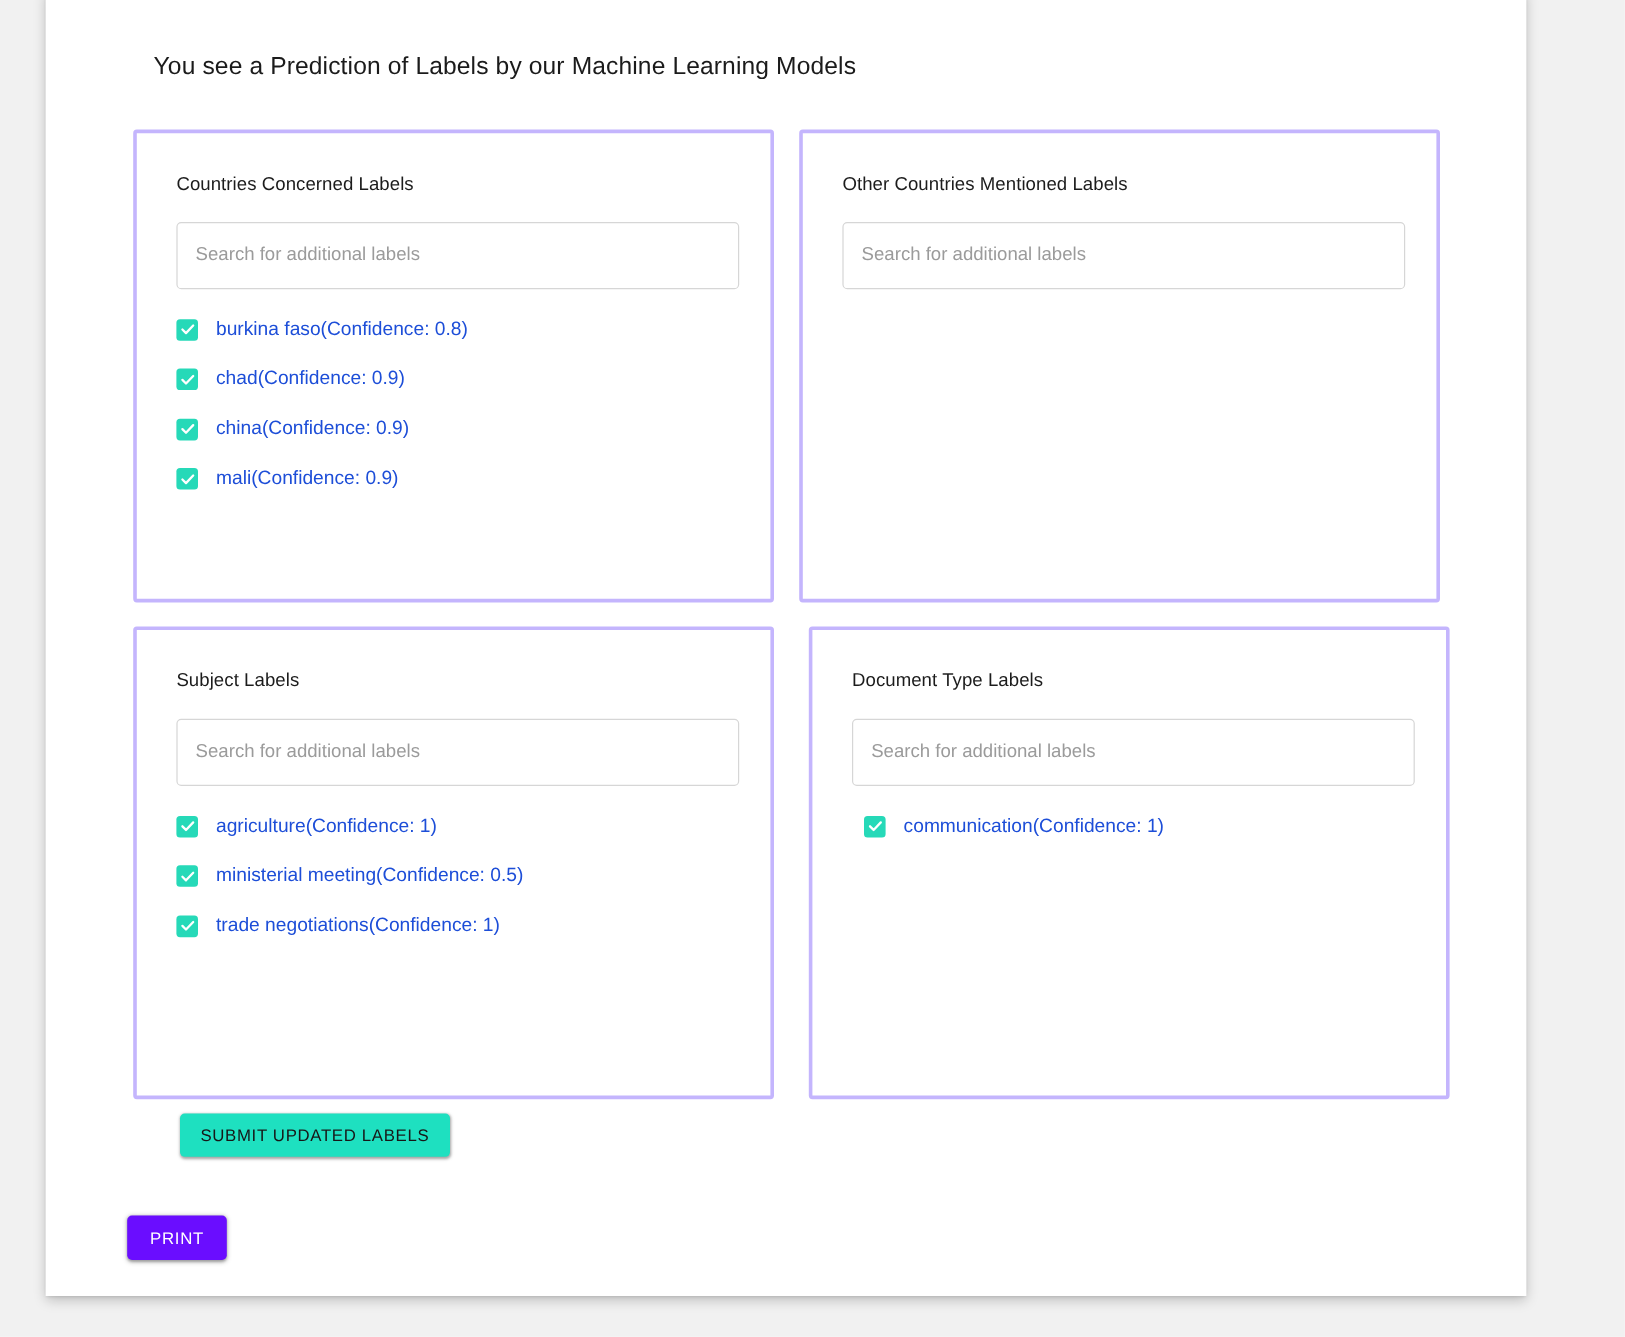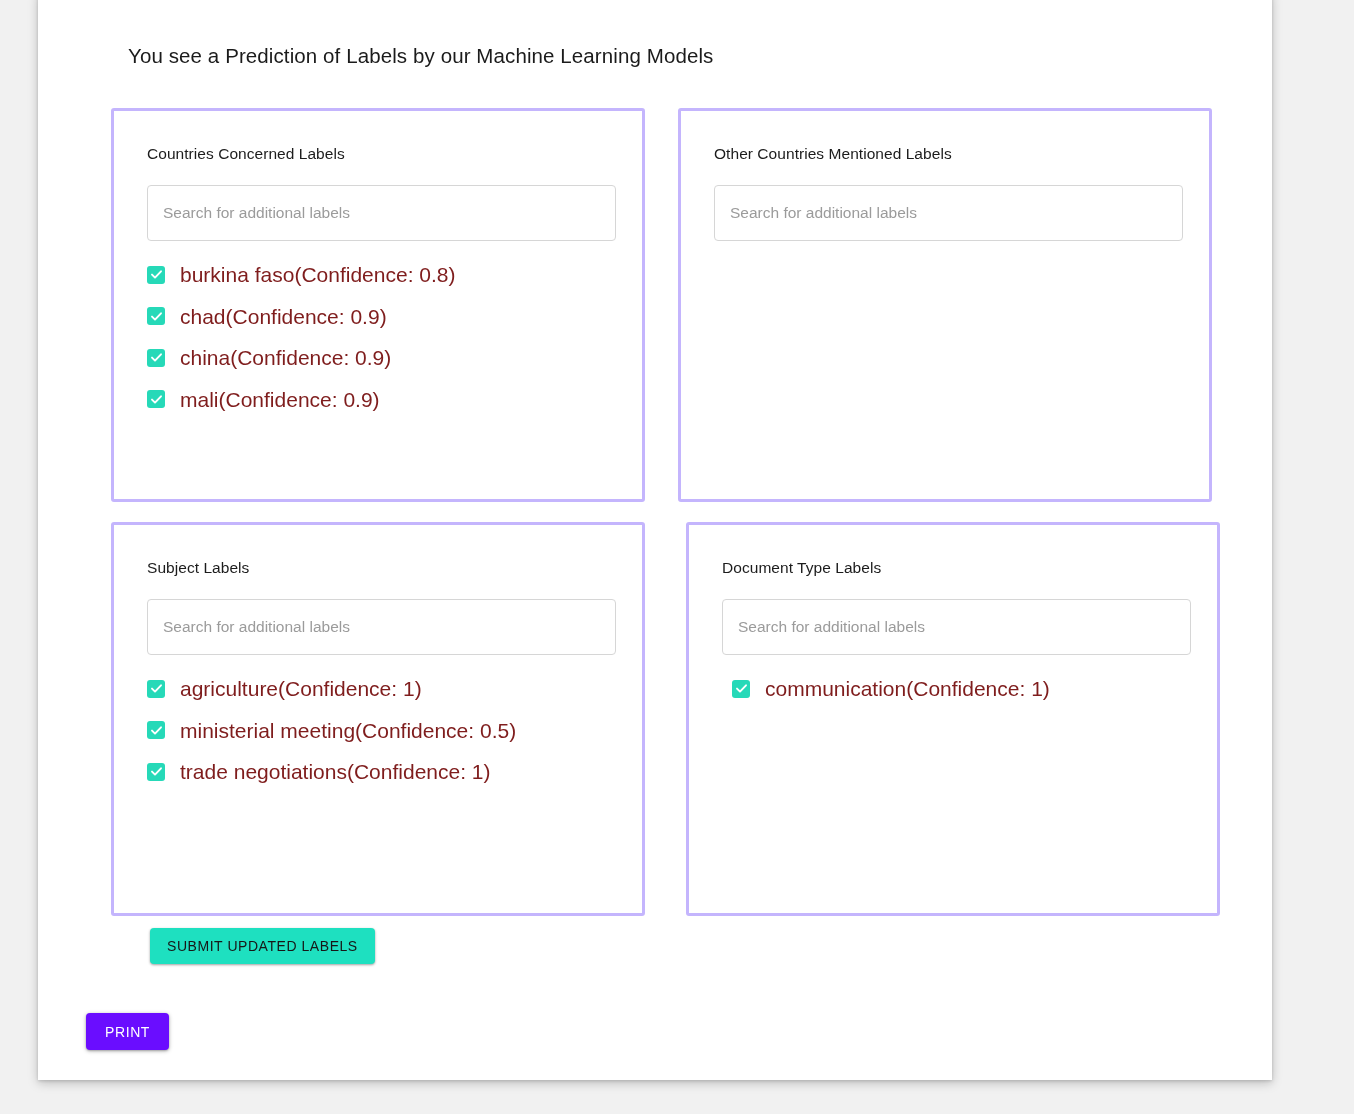--- a/index.html
+++ b/index.html
@@ -52,21 +52,21 @@
 
   .label-card {
     width: 534px;
     height: 394px;
     background: #ffffff;
     border: 3px solid #c4b5fd;
     border-radius: 3px;
     padding: 34px 33px 0 33px;
     position: relative;
   }
-  .label-card.right-card { padding-left: 33px; margin-left: 12px; }
+  .label-card.right-card { padding-left: 33px; }
 
   .card-title {
     font-size: 15.5px;
     color: #1c1c1c;
     margin: 0 0 22px 0;
     font-weight: 400;
     letter-spacing: 0.05px;
   }
 
   .search-input {
@@ -105,22 +105,22 @@
     border-radius: 3px;
     background: #26d9b8;
     display: inline-flex;
     align-items: center;
     justify-content: center;
     margin-right: 15px;
   }
   .cb svg { display: block; }
 
   .label-text {
-    font-size: 21px;
-    color: #7f1d1d;
+    font-size: 16px;
+    color: #1d4ed8;
     line-height: 1;
     white-space: nowrap;
   }
 
   
   .submit-btn {
     position: absolute;
     left: 112px;
     top: 936px;
     height: 36px;
@@ -131,21 +131,21 @@
     border-radius: 4px;
     font-size: 14px;
     font-family: "Liberation Sans", sans-serif;
     letter-spacing: 0.55px;
     cursor: pointer;
     box-shadow: 0 1px 3px rgba(0,0,0,0.22), 0 1px 2px rgba(0,0,0,0.18);
   }
 
   .print-btn {
     position: absolute;
-    left: 48px;
+    left: 68px;
     top: 1021px;
     height: 37px;
     padding: 0 19px;
     background: #6a0dff;
     color: #ffffff;
     border: none;
     border-radius: 4px;
     font-size: 14px;
     font-family: "Liberation Sans", sans-serif;
     letter-spacing: 0.6px;

